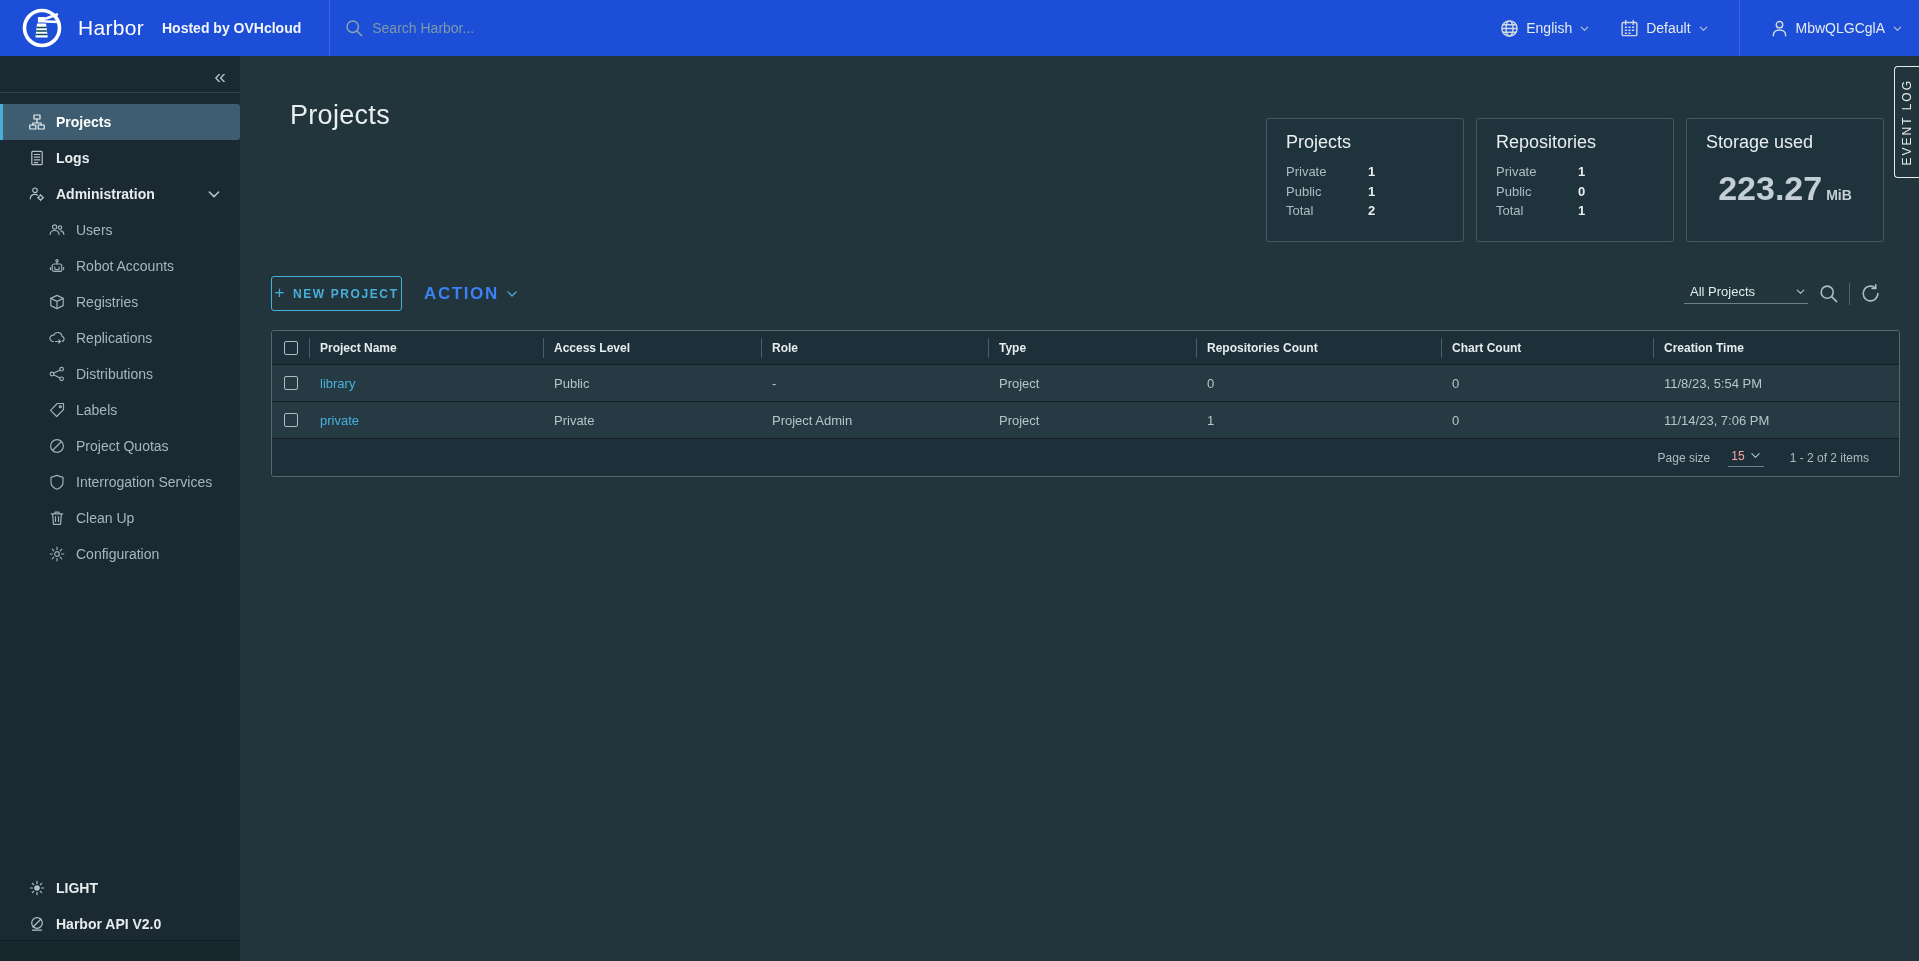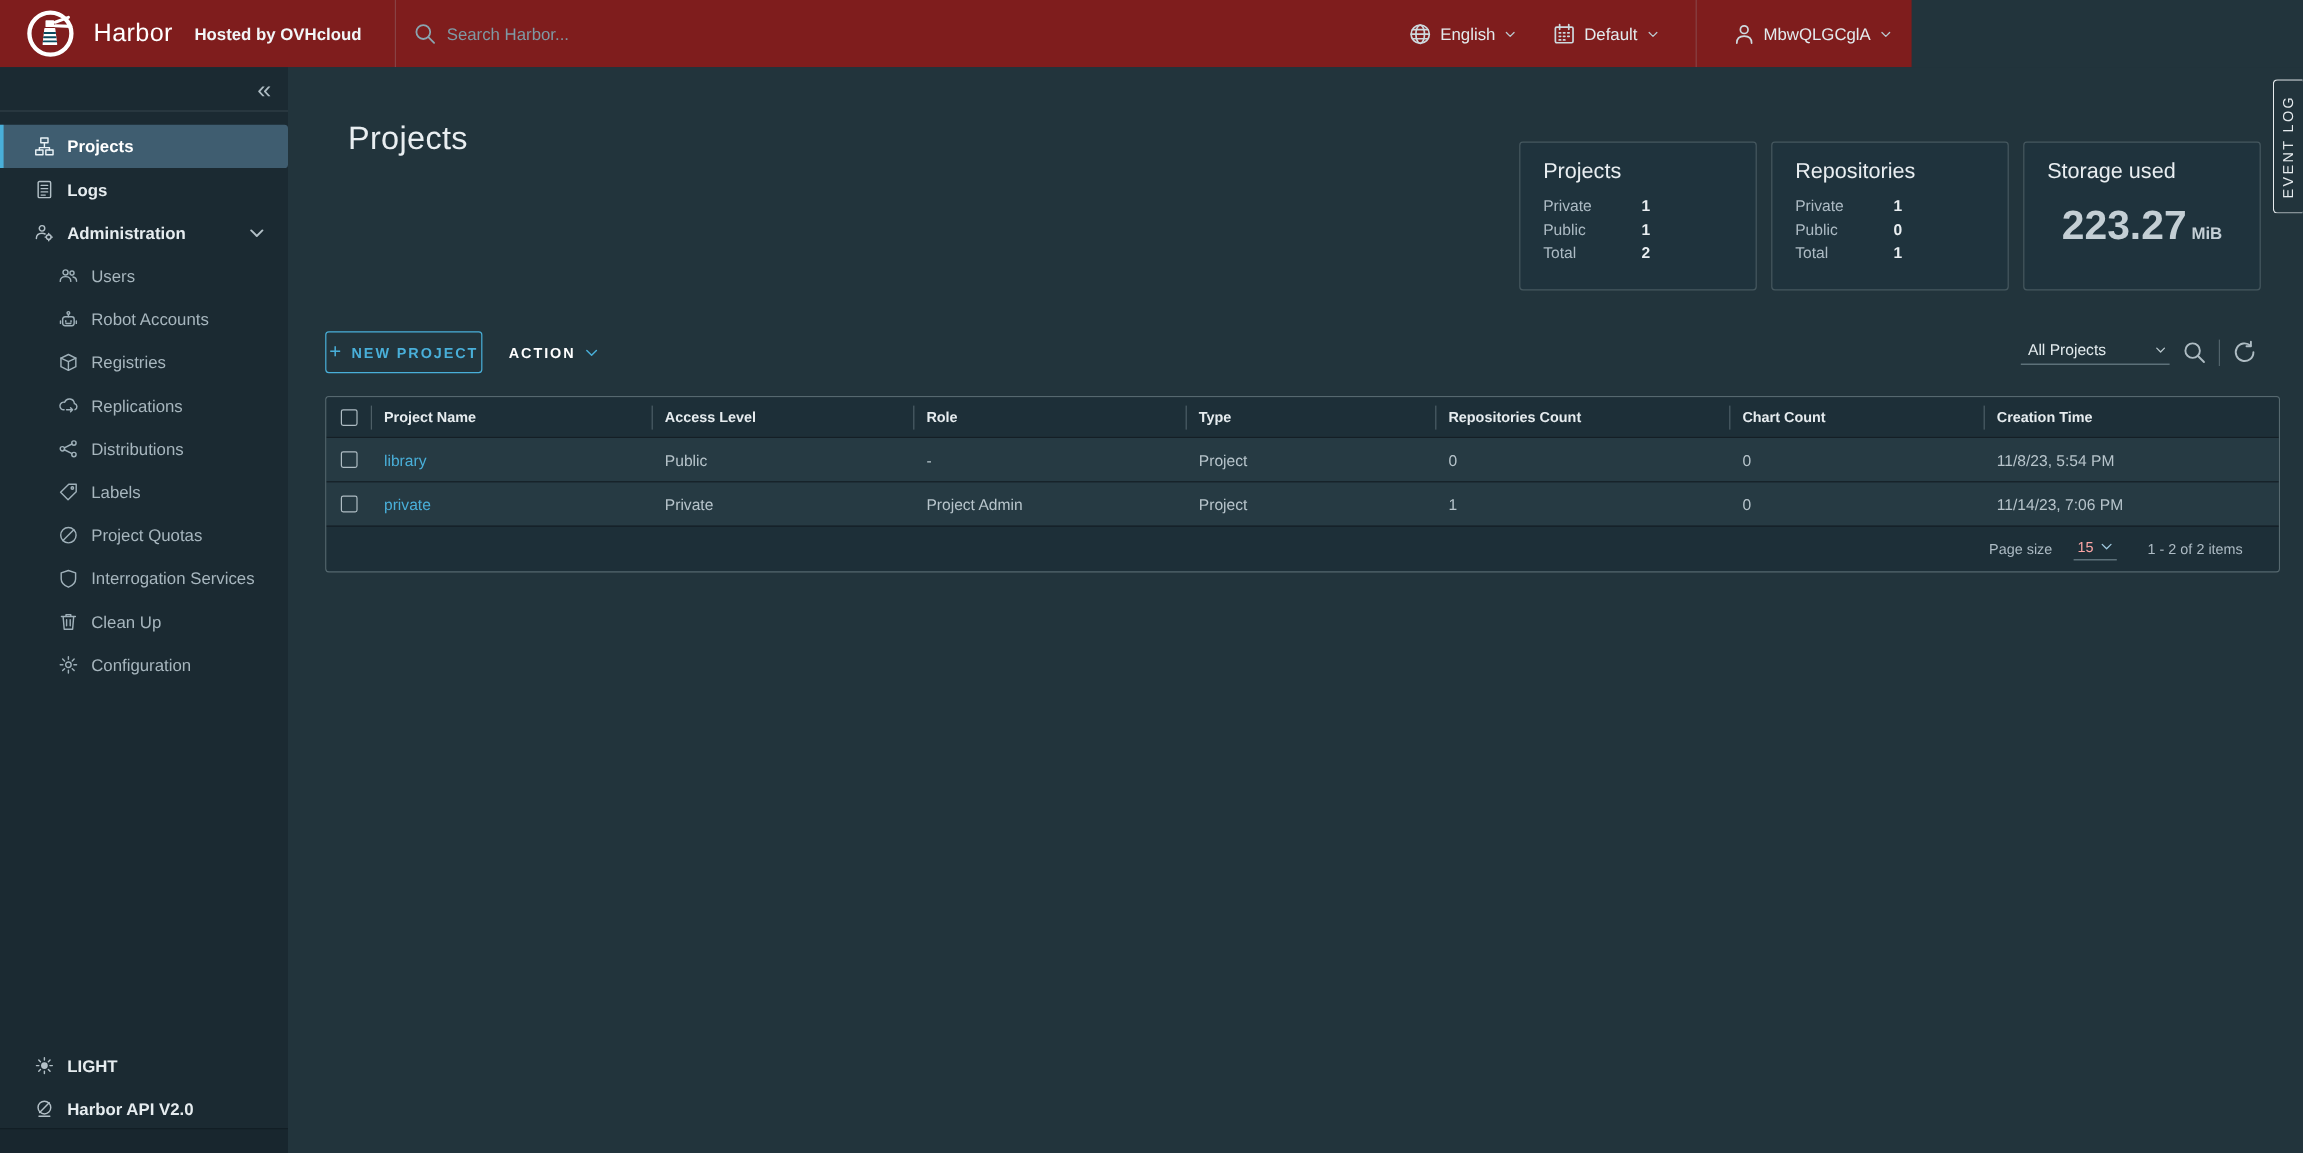--- a/index.html
+++ b/index.html
@@ -1,21 +1,21 @@
 <!DOCTYPE html>
 <html><head>
 <meta charset="utf-8">
 <style>
   * { margin:0; padding:0; box-sizing:border-box; }
   html,body { width:1919px; height:961px; overflow:hidden; background:#22343c;
     font-family:"Liberation Sans","DejaVu Sans",sans-serif; }
   .screen { position:relative; width:1919px; height:961px; }
 
   
-  .hdr { position:absolute; left:0; top:0; width:1593px; height:56px; background:#7f1d1d;
+  .hdr { position:absolute; left:0; top:0; width:1919px; height:56px; background:#1d4ed8;
          display:flex; align-items:center; color:#eaf1f4; }
   .logo { width:42px; height:42px; margin-left:21px; flex:0 0 auto; cursor:pointer; }
   .brand { font-size:21px; letter-spacing:.3px; margin-left:15px; font-weight:400; color:#ffffff; }
   .hosted { font-size:14px; font-weight:bold; margin-left:18px; color:#f2f6f8; }
   .hdr-sep { width:1px; height:56px; background:rgba(170,200,210,.22); margin-left:28px; }
   .search { display:flex; align-items:center; margin-left:14px; gap:8px; }
   .search svg { width:20px; height:20px; stroke:#8aa5b0; }
   .search input { background:transparent; border:none; outline:none; color:#cfdde3;
         font-size:14px; width:260px; font-family:inherit; }
   .search input::placeholder { color:#7f99a4; }
@@ -68,21 +68,21 @@
   .event-tab span { writing-mode:vertical-rl; transform:rotate(180deg); font-size:12px;
       letter-spacing:2px; color:#e6ebee; white-space:nowrap; }
 
   
   .btn-new { position:absolute; left:31px; top:220px; width:131px; height:35px;
       border:1px solid #49afd9; border-radius:3px; color:#49afd9; font-size:12px; font-weight:bold;
       letter-spacing:1.6px; display:flex; align-items:center; justify-content:center; gap:7px;
       background:transparent; cursor:pointer; }
   .btn-new .plus { font-size:17px; font-weight:400; margin-top:-2px; }
   .action-dd { position:absolute; left:184px; top:220px; height:35px; display:flex; align-items:center;
-      gap:7px; color:#ffffff; font-size:12px; font-weight:bold; letter-spacing:1.6px; cursor:pointer; }
+      gap:7px; color:#3b82f6; font-size:17px; font-weight:bold; letter-spacing:1.6px; cursor:pointer; }
   .action-dd svg { stroke:#49afd9; width:12px; height:12px; }
   .filterbar { position:absolute; left:1444px; top:220px; height:35px; display:flex;
       align-items:center; gap:10px; }
   .proj-select { width:124px; display:flex; align-items:center; justify-content:space-between;
       border-bottom:1px solid #6d8089; padding:0 2px 4px 6px; font-size:13px; color:#e3ebee; cursor:pointer; }
   .filterbar svg.tool { width:21px; height:21px; stroke:#aebcc3; cursor:pointer; }
   .v-div { width:1px; height:22px; background:#51636b; }
 
   
   .tbl { position:absolute; left:31px; top:274px; width:1629px; border:1px solid #56686f;

